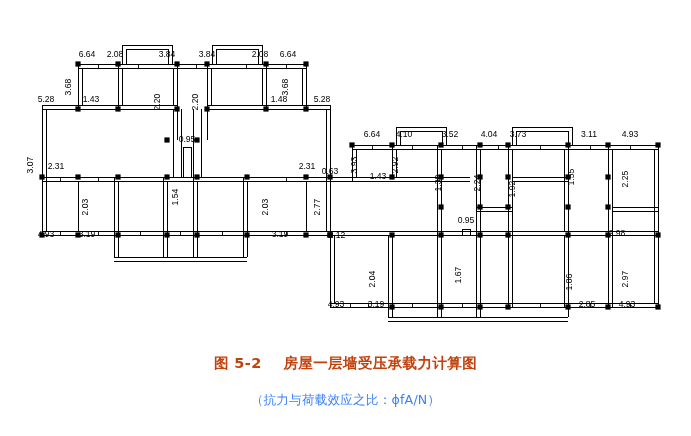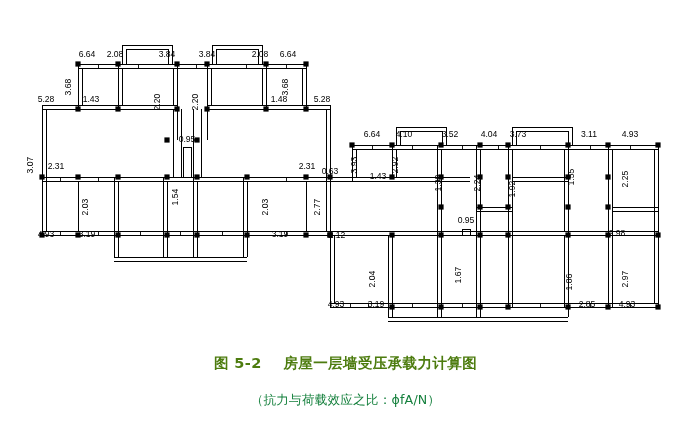--- a/index.html
+++ b/index.html
@@ -13,27 +13,27 @@
   }
   #figure-root{position:relative;width:691px;height:436px;}
   #plan-wrap{position:absolute;left:0;top:17px;width:691px;height:340px;}
   svg#plan{display:block;width:691px;height:340px;}
   .caption-block{
     position:absolute;left:0;right:0;top:352px;
     text-align:center;
   }
   .caption-main{
     font-family:"DejaVu Sans","Liberation Sans",sans-serif;
-    font-size:14.5px;font-weight:bold;color:#4d7c0f;
+    font-size:14.5px;font-weight:bold;color:#c2410c;
     letter-spacing:0.4px;line-height:22px;
     white-space:pre;
   }
   .caption-sub{
     font-family:"DejaVu Sans","Liberation Sans",sans-serif;
-    font-size:12.6px;font-weight:normal;color:#15803d;
+    font-size:12.6px;font-weight:normal;color:#3b82f6;
     letter-spacing:0.2px;margin-top:16px;line-height:20px;
   }
   
   .wall-line{stroke:#000000;stroke-width:1;fill:none;shape-rendering:crispEdges;}
   .node{fill:#000000;stroke:none;}
   .dim-tick{stroke:#000000;stroke-width:0.9;shape-rendering:crispEdges;}
   .lbl{
     font-family:"Liberation Sans","DejaVu Sans",sans-serif;
     font-size:8.6px;fill:#000000;
     text-anchor:middle;dominant-baseline:alphabetic;

